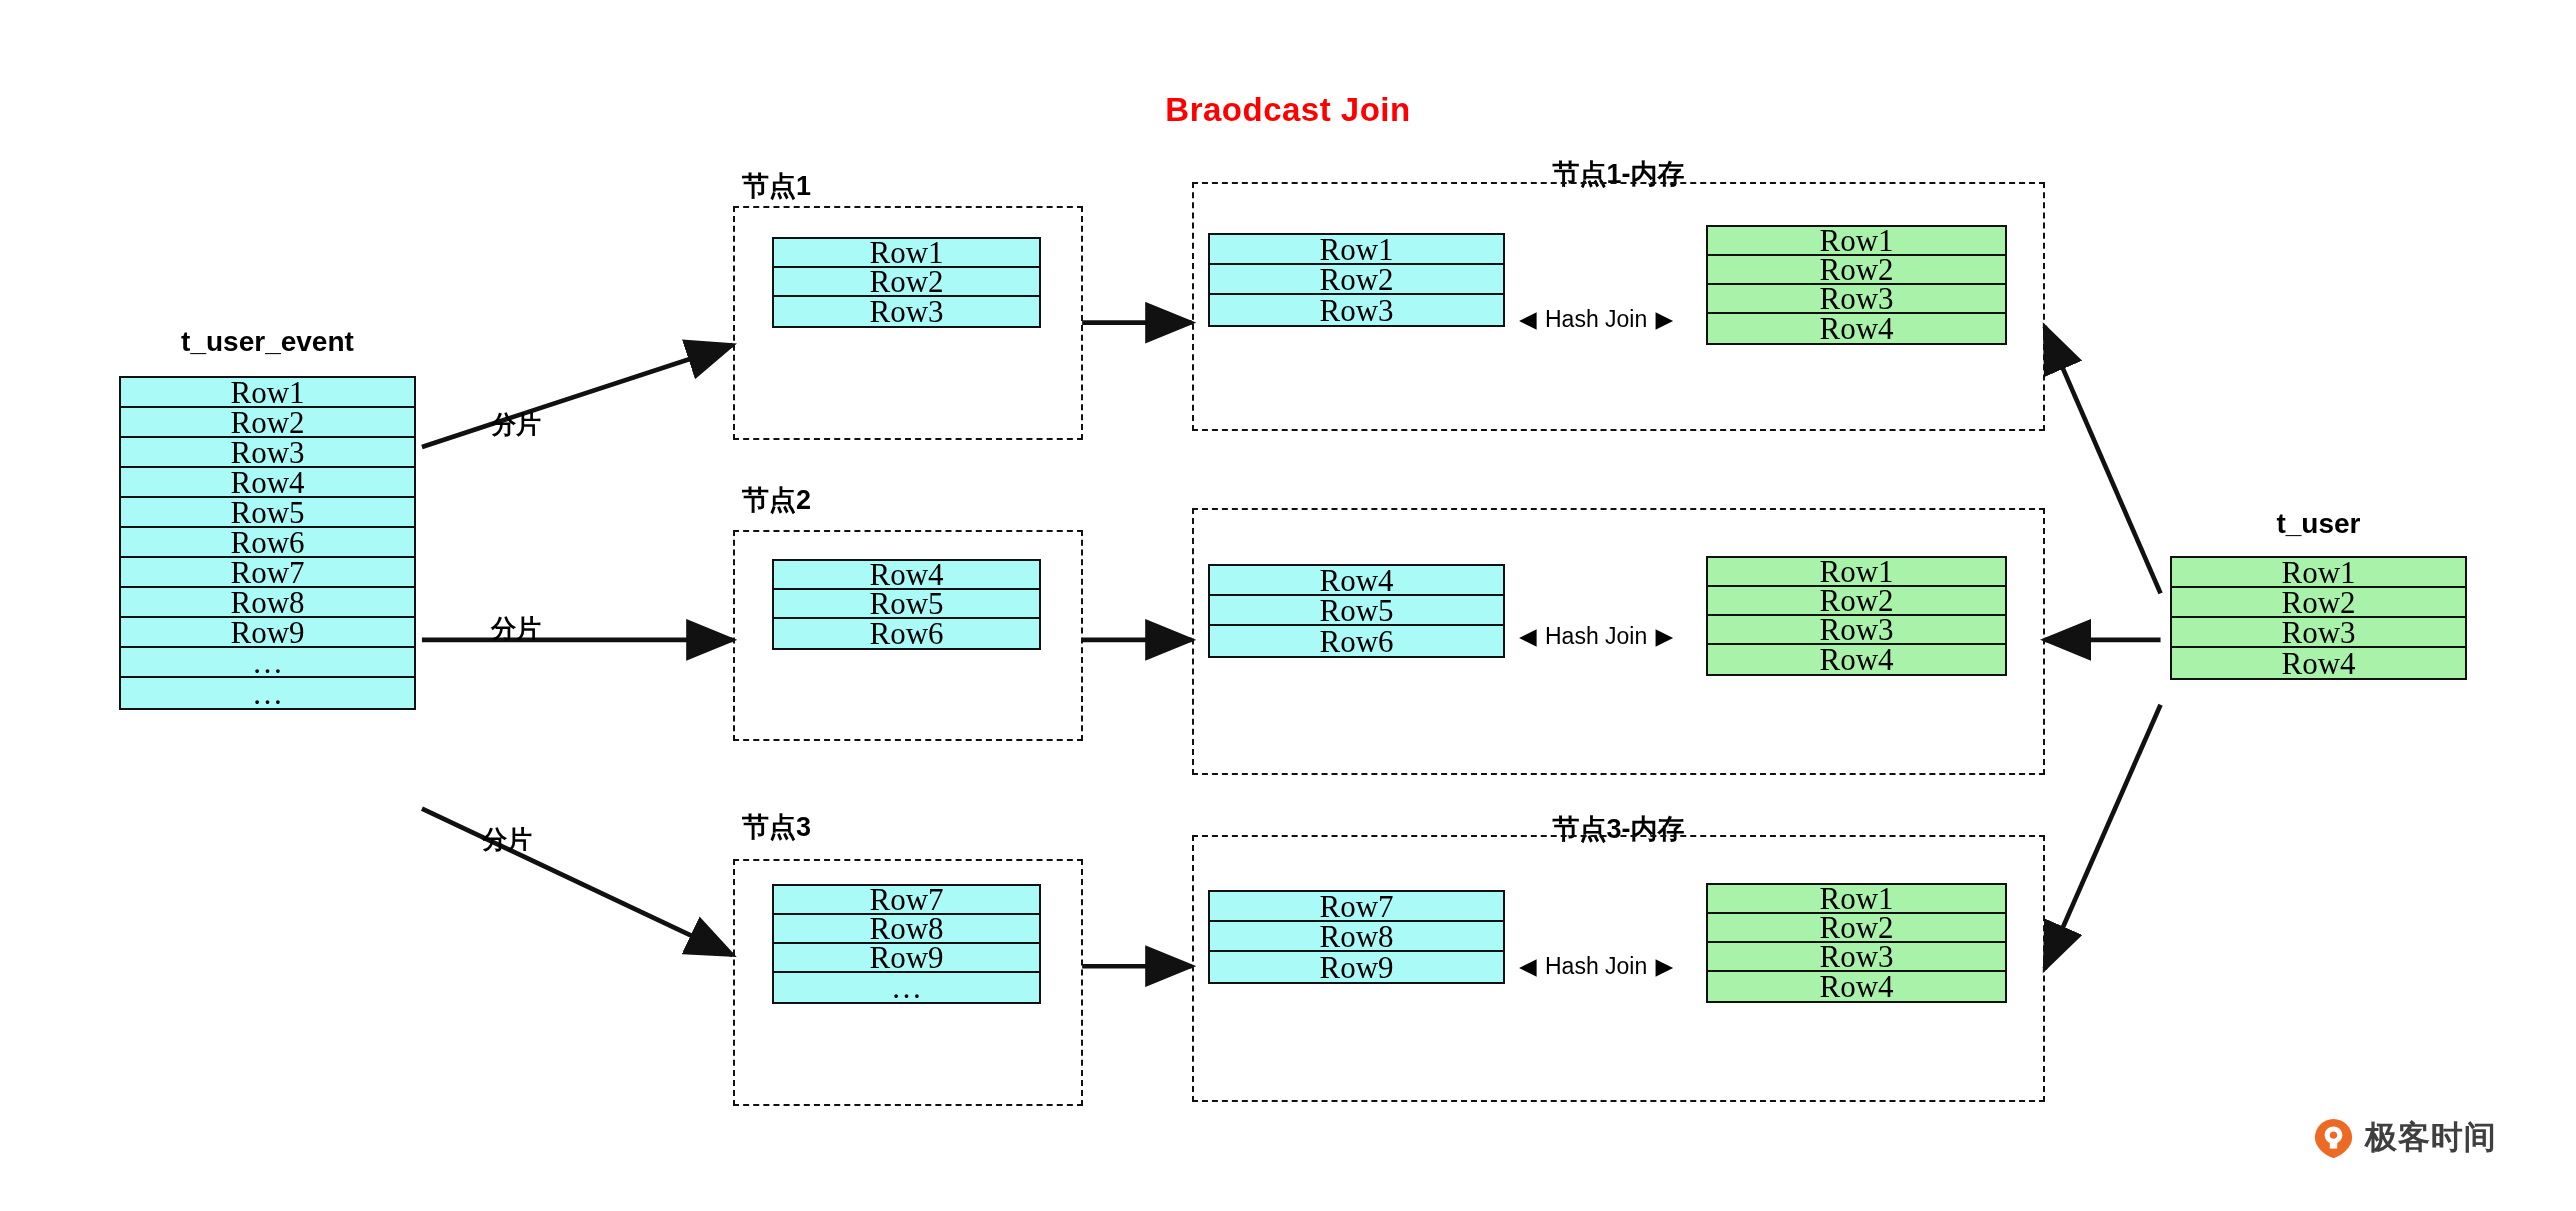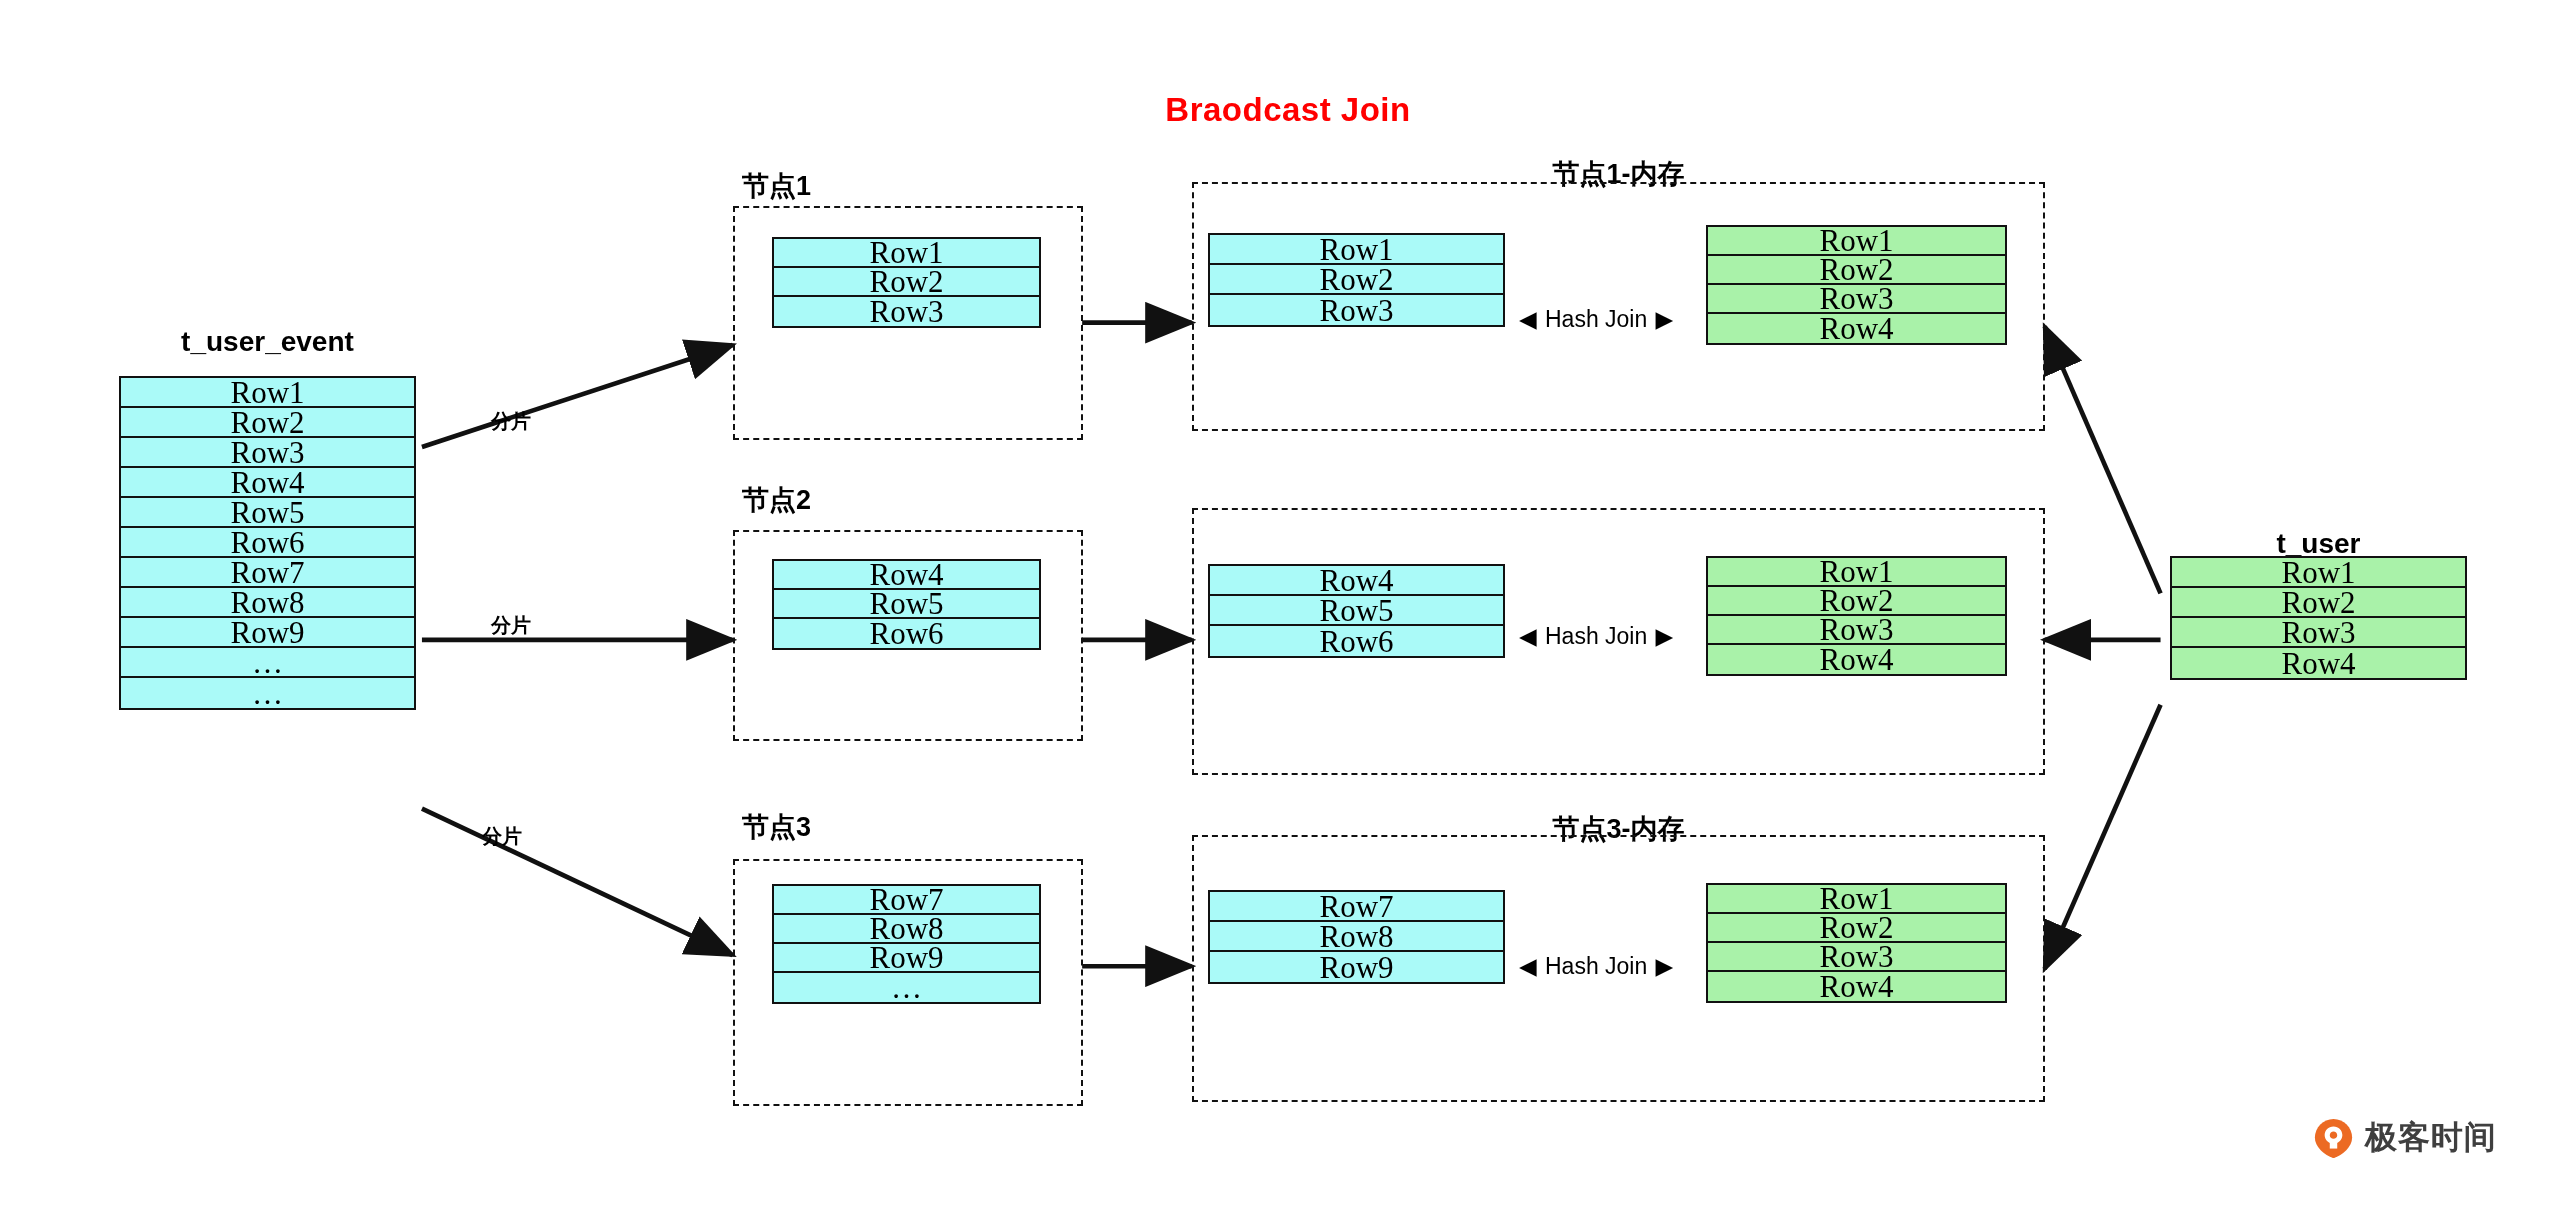--- a/index.html
+++ b/index.html
@@ -92,21 +92,21 @@
     color: #000000;
     white-space: nowrap;
   }
   .hashjoin .tri { font-size: 23px; line-height: 1; }
 
   
   .shard-label {
     position: absolute;
     font-family: "Liberation Sans", sans-serif;
     font-weight: bold;
-    font-size: 20px;
+    font-size: 25px;
     color: #000000;
     white-space: nowrap;
   }
 
   
   #arrows {
     position: absolute;
     left: 0; top: 0;
     width: 2576px;
     height: 1211px;
@@ -260,21 +260,21 @@
     <span>Hash Join</span>
     <span class="tri">▶</span>
   </div>
   <div class="rowtable green" id="mem-2-right" style="left:1706px;top:883px;width:301px;">
       <div class="cell" style="height: 29px;">Row1</div>
       <div class="cell" style="height: 29px;">Row2</div>
       <div class="cell" style="height: 29px;">Row3</div>
       <div class="cell" style="height: 29px;">Row4</div>
     </div>
 
-  <div class="tbl-caption" style="left:2170px;top:528px;width:297px;">t_user</div>
+  <div class="tbl-caption" style="left:2170px;top:508px;width:297px;">t_user</div>
   <div class="rowtable green" id="bcast-table" style="left:2170px;top:556px;width:297px;">
       <div class="cell" style="height: 30px;">Row1</div>
       <div class="cell" style="height: 30px;">Row2</div>
       <div class="cell" style="height: 30px;">Row3</div>
       <div class="cell" style="height: 30px;">Row4</div>
     </div>
 
   <div id="logo">
     <span class="mark">
       <svg width="41" height="41" viewBox="0 0 44 44">

